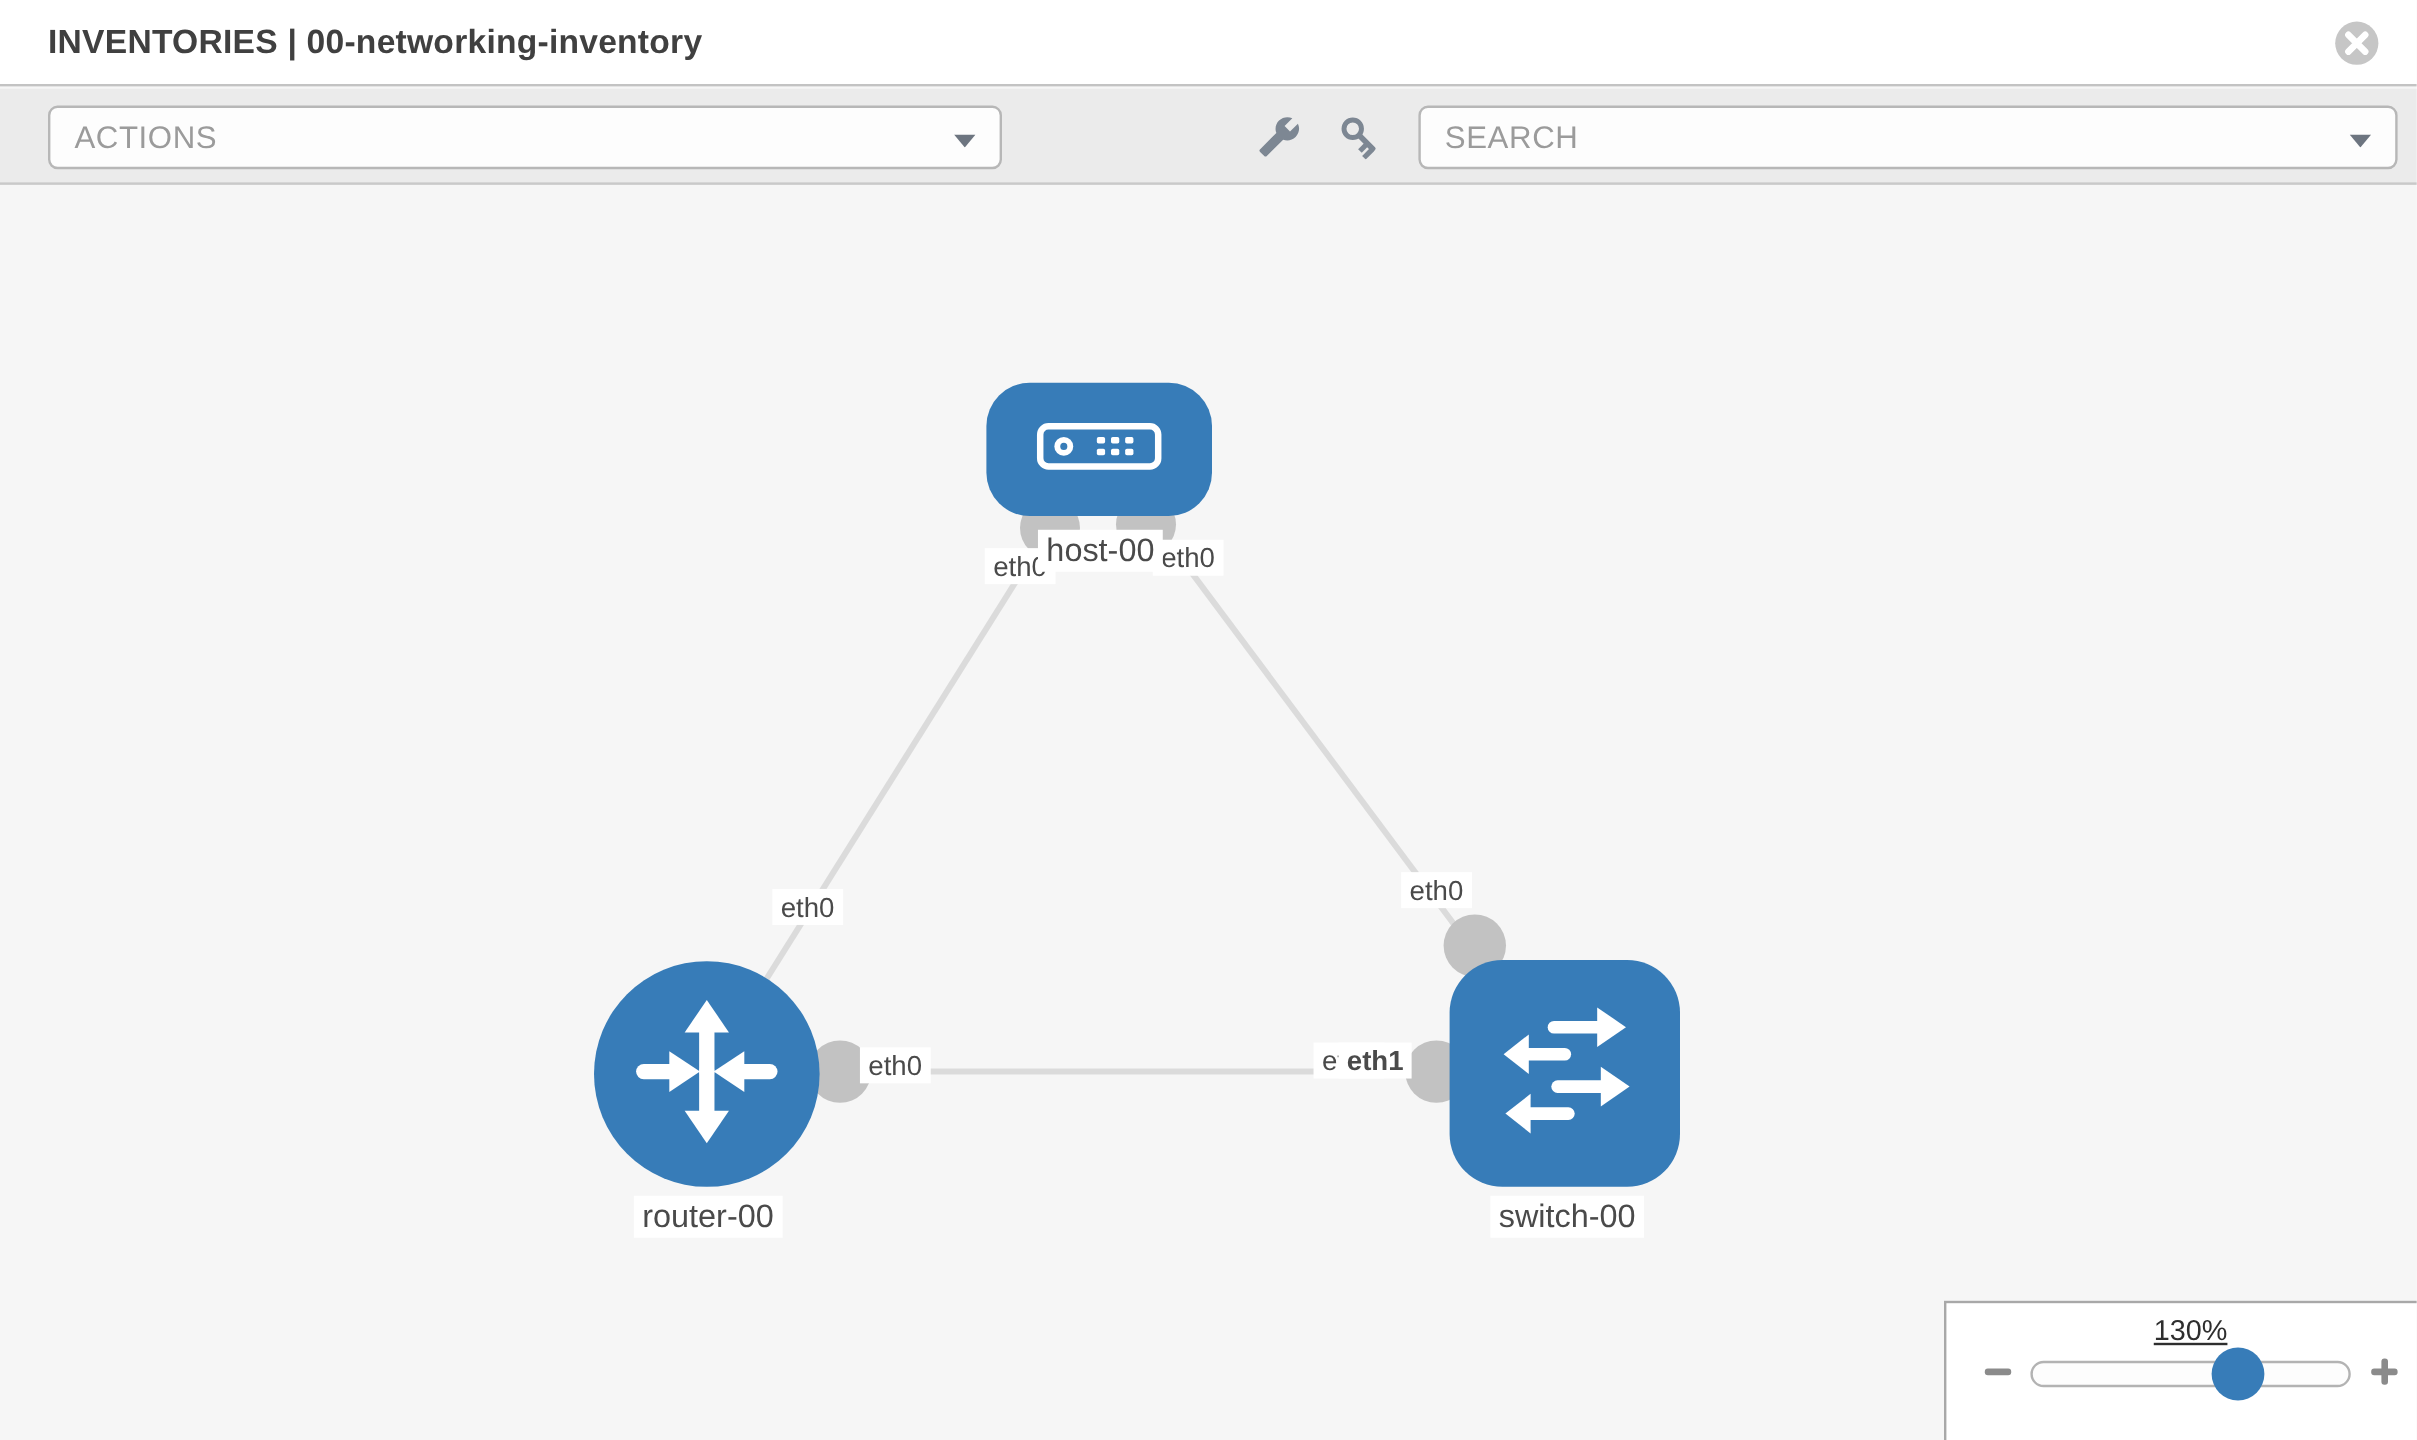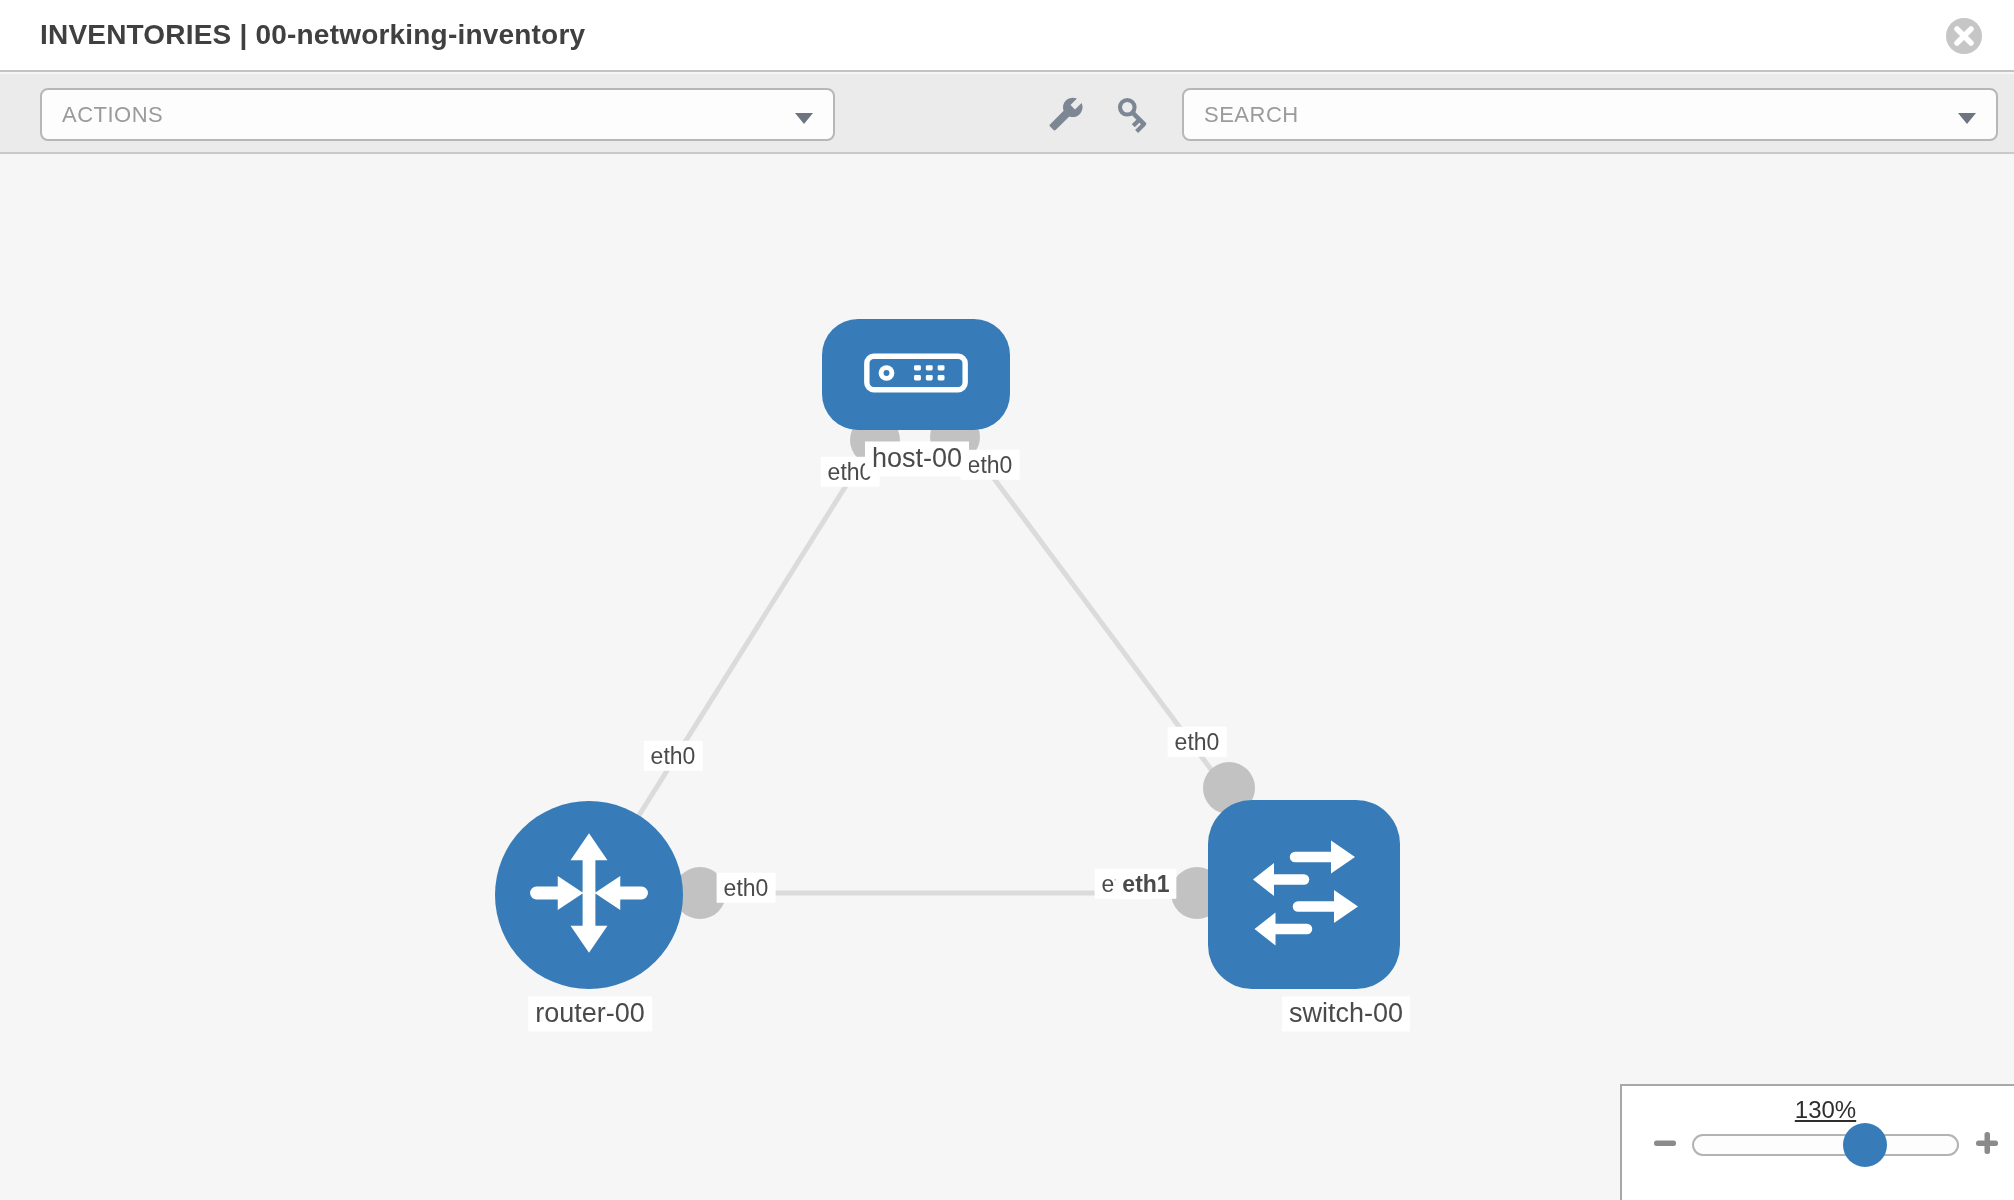--- a/index.html
+++ b/index.html
@@ -14,21 +14,21 @@
                 font-weight:bold; color:#404040; letter-spacing:0.2px; }
   .close-btn { position:absolute; right:30px; top:16px; width:40px; height:40px;
                cursor:pointer; }
 
   
   .toolbar { position:absolute; left:0; top:74px; width:2014px; height:80px;
              background:#ebebeb; border-bottom:2px solid #c9c9c9; }
   .select-box { position:absolute; top:14px; height:53px; background:#fdfdfd;
                 border:2px solid #b7b7b7; border-radius:8px; display:flex;
                 align-items:center; cursor:pointer; }
-  .select-box .sel-label { color:#9b9b9b; font-size:22px; padding-left:20px;
+  .select-box .sel-label { color:#9b9b9b; font-size:26px; padding-left:20px;
                            letter-spacing:0.5px; }
   .select-caret { position:absolute; right:20px; top:50%; margin-top:-5px; }
   .actions-box { left:40px; width:795px; }
   .search-box  { left:1182px; width:816px; }
   .tool-icon-btn { position:absolute; top:20px; width:44px; height:44px;
                    cursor:pointer; display:flex; align-items:center;
                    justify-content:center; }
 
   
   .canvas { position:absolute; left:0; top:156px; width:2014px; height:1044px;
@@ -190,21 +190,21 @@
             <polygon points="16,41 30,30 30,52"></polygon>
             <polygon points="86,59 70,48 70,70"></polygon>
             <polygon points="17,74 31,63 31,85"></polygon>
           </g>
         </svg>
       </span>
     </div>
 
     <span class="graph-label node-label" style="left:917px;  top:303px;">host-00</span>
     <span class="graph-label node-label" style="left:590px;  top:858px;">router-00</span>
-    <span class="graph-label node-label" style="left:1306px; top:858px;margin-left:40px;">switch-00</span>
+    <span class="graph-label node-label" style="left:1306px; top:858px;">switch-00</span>
 
     <span class="graph-label if-label" style="left:850px;  top:316px;">eth0</span>
     <span class="graph-label if-label" style="left:990px;  top:309px;">eth0</span>
     <span class="graph-label if-label" style="left:673px;  top:600px;">eth0</span>
     <span class="graph-label if-label" style="left:1197px; top:586px;">eth0</span>
     <span class="graph-label if-label" style="left:746px;  top:732px;">eth0</span>
     <span class="graph-label if-label" style="left:1124px; top:728px;">eth0</span>
     <span class="graph-label if-label if-front" style="left:1146px; top:728px;font-weight:bold;">eth1</span>
 
     <div class="zoom-panel">

